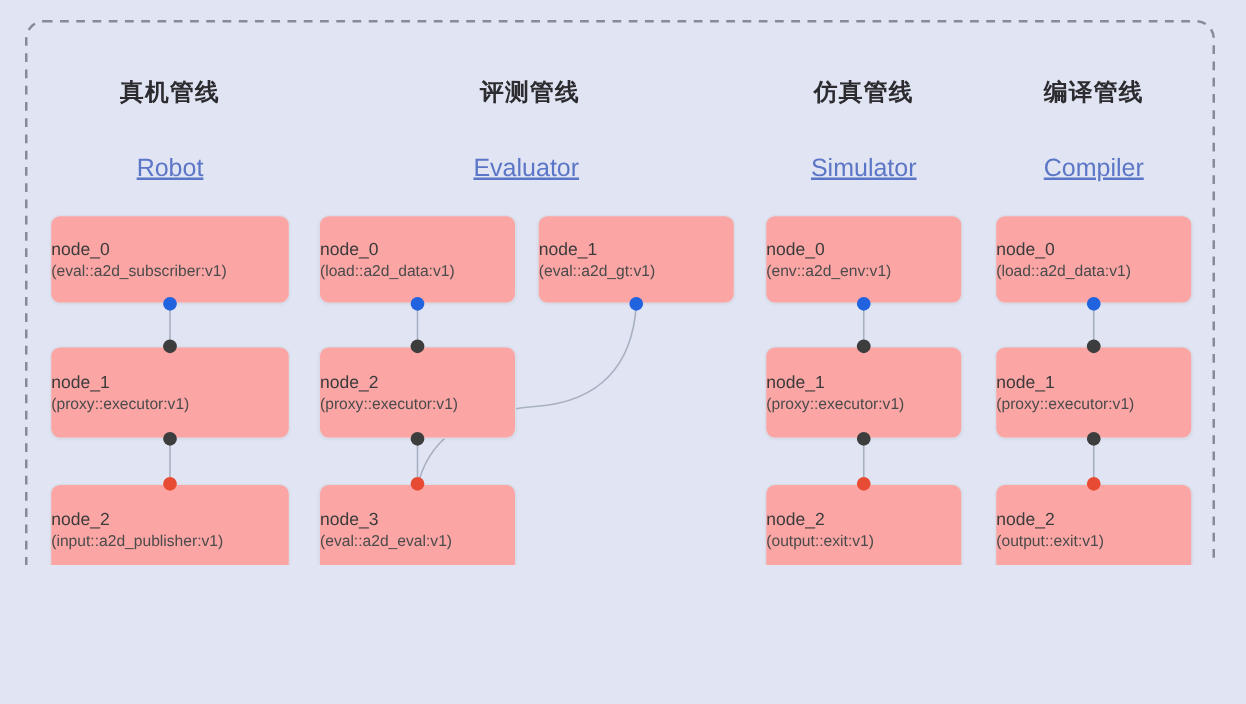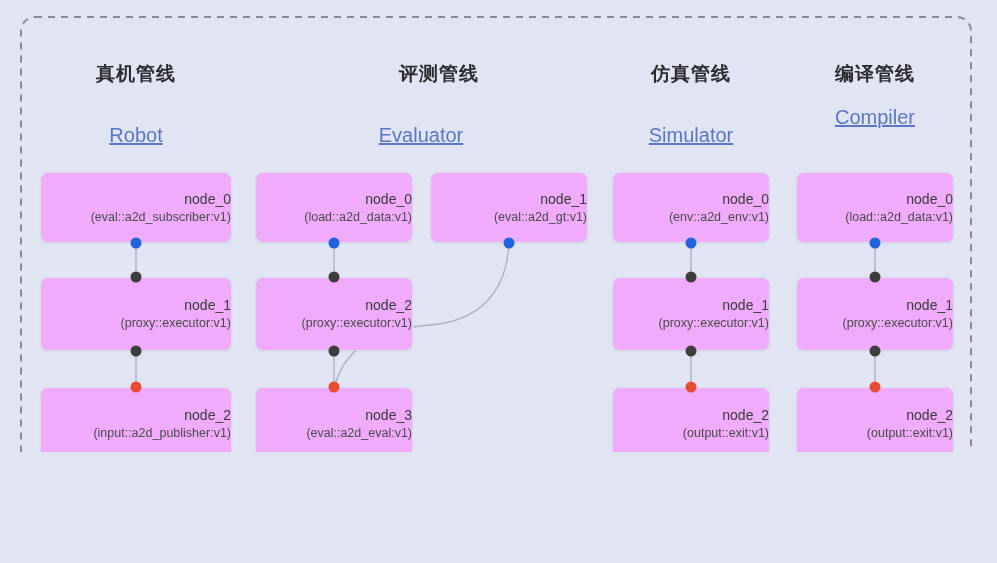--- a/index.html
+++ b/index.html
@@ -30,26 +30,26 @@
     position:absolute;
     transform:translateX(-50%);
     font-size:20px;font-weight:400;
     color:#5b76c6;
     white-space:nowrap;
     z-index:2;
     text-decoration:underline;
   }
   .node-box{
     position:absolute;
-    background:#f0abfc;
+    background:#fca5a5;
     border:1px solid #d9dde7;
     border-radius:8px;
     box-shadow:0 1px 2px rgba(40,50,90,0.06);
     display:flex;flex-direction:column;
-    align-items:flex-end;justify-content:center;
+    align-items:flex-start;justify-content:center;
     gap:5px;
     z-index:2;
     box-sizing:border-box;
   }
   .node-title{
     font-size:14px;color:#3b3b3b;line-height:1;
   }
   .node-type{
     font-size:12.5px;color:#4b4b4b;line-height:1;
     white-space:nowrap;
@@ -91,21 +91,21 @@
         <div class="node-type">(proxy::executor:v1)</div>
       </div>
       <div class="node-box" style="left: 40px; top: 387px; width: 192px; height: 74px;">
         <div class="node-title">node_2</div>
         <div class="node-type">(input::a2d_publisher:v1)</div>
       </div>
       <div class="port-dot" style="left: 136px; top: 243px; background: rgb(33, 99, 222);"></div>
       <div class="port-dot" style="left: 136px; top: 277px; background: rgb(61, 61, 61);"></div>
       <div class="port-dot" style="left: 136px; top: 351px; background: rgb(61, 61, 61);"></div>
       <div class="port-dot" style="left: 136px; top: 387px; background: rgb(232, 75, 52);"></div>
-      <div class="pipe-title-zh" style="left: 439px; top: 61px;">评测管线</div>
+      <div class="pipe-title-zh" style="left: 424px; top: 61px;">评测管线</div>
       <div class="pipe-title-en" style="left: 421px; top: 124px;">Evaluator</div>
       <div class="node-box" style="left: 255px; top: 172px; width: 158px; height: 71px;">
         <div class="node-title">node_0</div>
         <div class="node-type">(load::a2d_data:v1)</div>
       </div>
       <div class="node-box" style="left: 430px; top: 172px; width: 158px; height: 71px;">
         <div class="node-title">node_1</div>
         <div class="node-type">(eval::a2d_gt:v1)</div>
       </div>
       <div class="node-box" style="left: 255px; top: 277px; width: 158px; height: 74px;">
@@ -132,21 +132,21 @@
       </div>
       <div class="node-box" style="left: 612px; top: 387px; width: 158px; height: 74px;">
         <div class="node-title">node_2</div>
         <div class="node-type">(output::exit:v1)</div>
       </div>
       <div class="port-dot" style="left: 691px; top: 243px; background: rgb(33, 99, 222);"></div>
       <div class="port-dot" style="left: 691px; top: 277px; background: rgb(61, 61, 61);"></div>
       <div class="port-dot" style="left: 691px; top: 351px; background: rgb(61, 61, 61);"></div>
       <div class="port-dot" style="left: 691px; top: 387px; background: rgb(232, 75, 52);"></div>
       <div class="pipe-title-zh" style="left: 875px; top: 61px;">编译管线</div>
-      <div class="pipe-title-en" style="left: 875px; top: 106px;">Compiler</div>
+      <div class="pipe-title-en" style="left: 875px; top: 124px;">Compiler</div>
       <div class="node-box" style="left: 796px; top: 172px; width: 158px; height: 71px;">
         <div class="node-title">node_0</div>
         <div class="node-type">(load::a2d_data:v1)</div>
       </div>
       <div class="node-box" style="left: 796px; top: 277px; width: 158px; height: 74px;">
         <div class="node-title">node_1</div>
         <div class="node-type">(proxy::executor:v1)</div>
       </div>
       <div class="node-box" style="left: 796px; top: 387px; width: 158px; height: 74px;">
         <div class="node-title">node_2</div>

